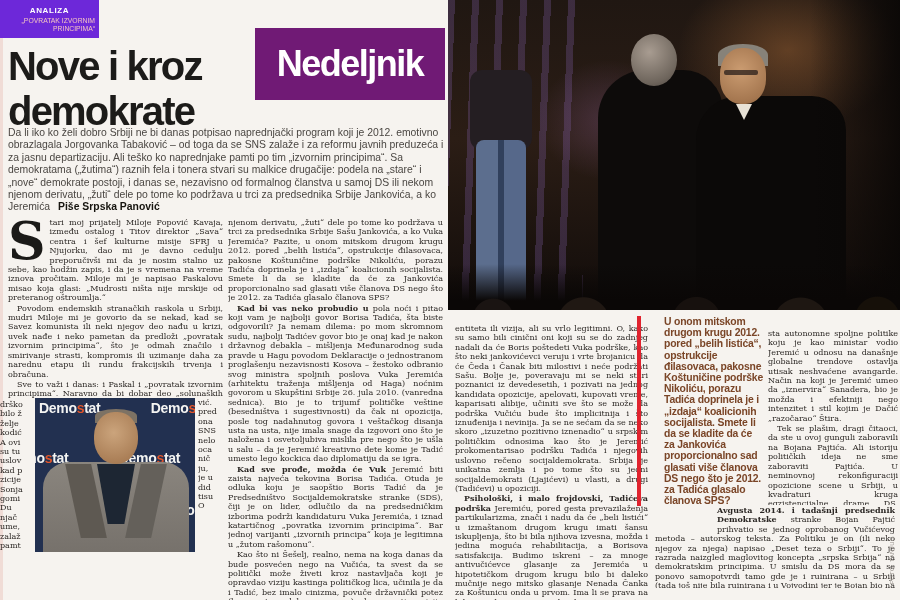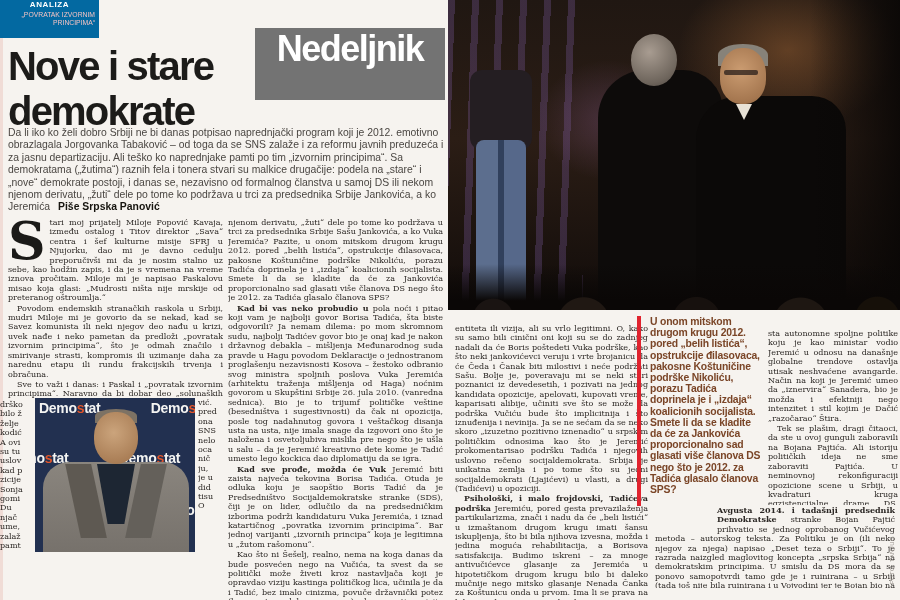--- a/index.html
+++ b/index.html
@@ -1,30 +1,30 @@
 <!DOCTYPE html>
 <html><head>
 <meta charset="utf-8">
 <style>
   html,body{margin:0;padding:0;}
   .page{position:relative;width:900px;height:600px;background:#f6f3ef;overflow:hidden;
         font-family:"Liberation Sans",sans-serif;}
   .edge-strip{position:absolute;left:0;top:0;width:3px;height:600px;background:#eccfc7;opacity:.65;}
 
   
-  .kicker{position:absolute;left:0;top:0;width:99px;height:38px;background:#0369a1;color:#fff;
-          text-align:center;padding-top:0;box-sizing:border-box;}
+  .kicker{position:absolute;left:0;top:0;width:99px;height:38px;background:#6d28d9;color:#fff;
+          text-align:center;padding-top:6px;box-sizing:border-box;}
   .kicker .k1{display:block;font-size:8px;font-weight:bold;letter-spacing:.6px;}
   .kicker .k2{display:block;font-size:6.8px;line-height:7.6px;color:#f3c3c3;margin-top:2px;padding:0 4px 0 2px;text-align:right;}
 
   
   .headline{position:absolute;left:8px;top:44px;width:250px;color:#1c1b19;font-weight:bold;
             font-size:40px;line-height:45px;letter-spacing:-1.8px;}
-  .masthead{position:absolute;left:255px;top:28px;width:190px;height:72px;background:#737373;
-            display:flex;align-items:flex-start;justify-content:center;}
+  .masthead{position:absolute;left:255px;top:28px;width:190px;height:72px;background:#701a75;
+            display:flex;align-items:center;justify-content:center;}
   .masthead span{color:#fff;font-weight:bold;font-size:36px;letter-spacing:-1.5px;}
 
   
   .standfirst{position:absolute;left:8px;top:127px;width:436px;font-size:10.4px;line-height:12.4px;
               color:#4a4642;}
   .standfirst .byline{font-weight:bold;color:#16140f;margin-left:5px;}
 
   
   .serif{font-family:"DejaVu Serif","Liberation Serif",serif;font-size:8px;line-height:9.4px;
          color:#2b2724;text-align:justify;}
@@ -38,21 +38,21 @@
   .wrapR{position:absolute;left:198px;top:398px;width:25px;height:154px;overflow:hidden;white-space:pre-line;text-align:left;}
   .col1b{position:absolute;left:8px;top:555px;width:215px;height:45px;overflow:hidden;}
   .col2{position:absolute;left:228px;top:218px;width:215px;height:382px;overflow:hidden;}
   .col3{position:absolute;left:455px;top:324px;width:193px;height:276px;overflow:hidden;}
   .sidebar{position:absolute;left:768px;top:329px;width:130px;height:176px;overflow:hidden;}
   .closing{position:absolute;left:655px;top:506px;width:240px;height:82px;overflow:hidden;}
   .closing .spacer{float:left;width:62px;height:20px;}
 
   
   .pullquote{position:absolute;left:637px;top:316px;width:126px;height:190px;border-left:4px solid #e0232e;
-             padding-left:9px;box-sizing:border-box;font-weight:bold;font-size:10.4px;line-height:11.2px;
+             padding-left:23px;box-sizing:border-box;font-weight:bold;font-size:10.4px;line-height:11.2px;
              color:#7a4527;letter-spacing:-.2px;overflow:hidden;}
 
   
   .main-photo{position:absolute;left:448px;top:0;width:452px;height:310px;overflow:hidden;
               background:linear-gradient(180deg,#201712 0%,#2b1d15 45%,#110c0a 100%);}
   .mp-streaks{position:absolute;left:0;top:0;width:135px;height:100%;
       background:repeating-linear-gradient(92deg,rgba(116,86,150,.34) 0 7px,rgba(24,16,30,0) 7px 24px);}
   .mp-glow1{position:absolute;left:230px;top:-30px;width:220px;height:160px;
       background:radial-gradient(closest-side,rgba(255,160,80,.28),rgba(0,0,0,0));}
   .mp-glow2{position:absolute;left:90px;top:60px;width:140px;height:120px;
@@ -102,21 +102,21 @@
 
 <div class="page">
   <div class="edge-strip"></div>
 
   <div class="kicker">
     <span class="k1">ANALIZA</span>
     <span class="k2">„POVRATAK IZVORNIM PRINCIPIMA“</span>
   </div>
 
   <div class="headline">
-    <div>Nove i stare</div>
+    <div>Nove i kroz</div>
     <div>demokrate</div>
   </div>
 
   <div class="masthead">
     <span>Nedeljnik</span>
   </div>
 
   <div class="main-photo">
     <div class="mp-streaks"></div>
     <div class="mp-glow1"></div>

